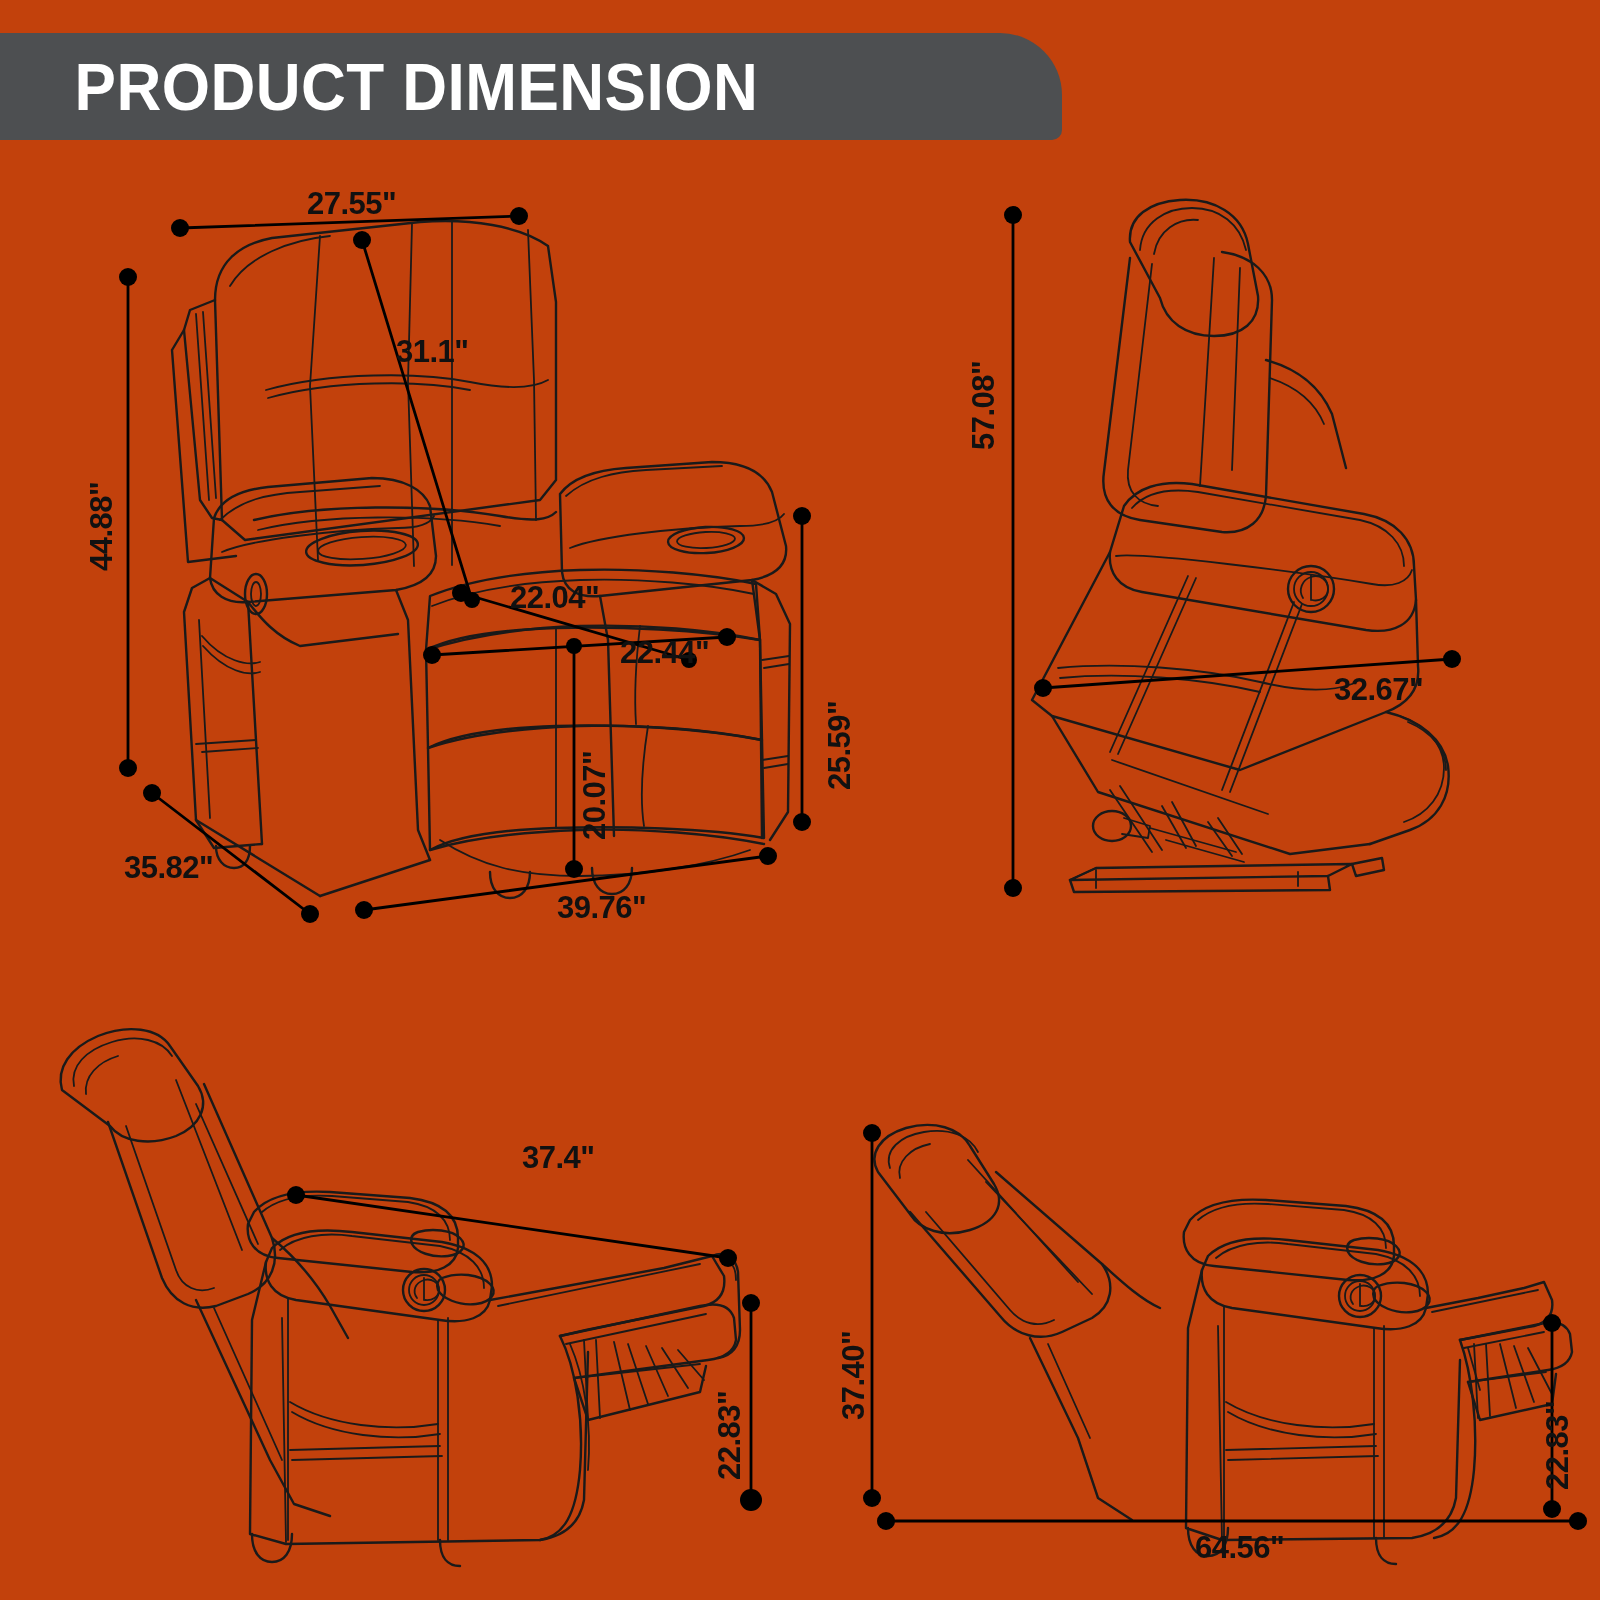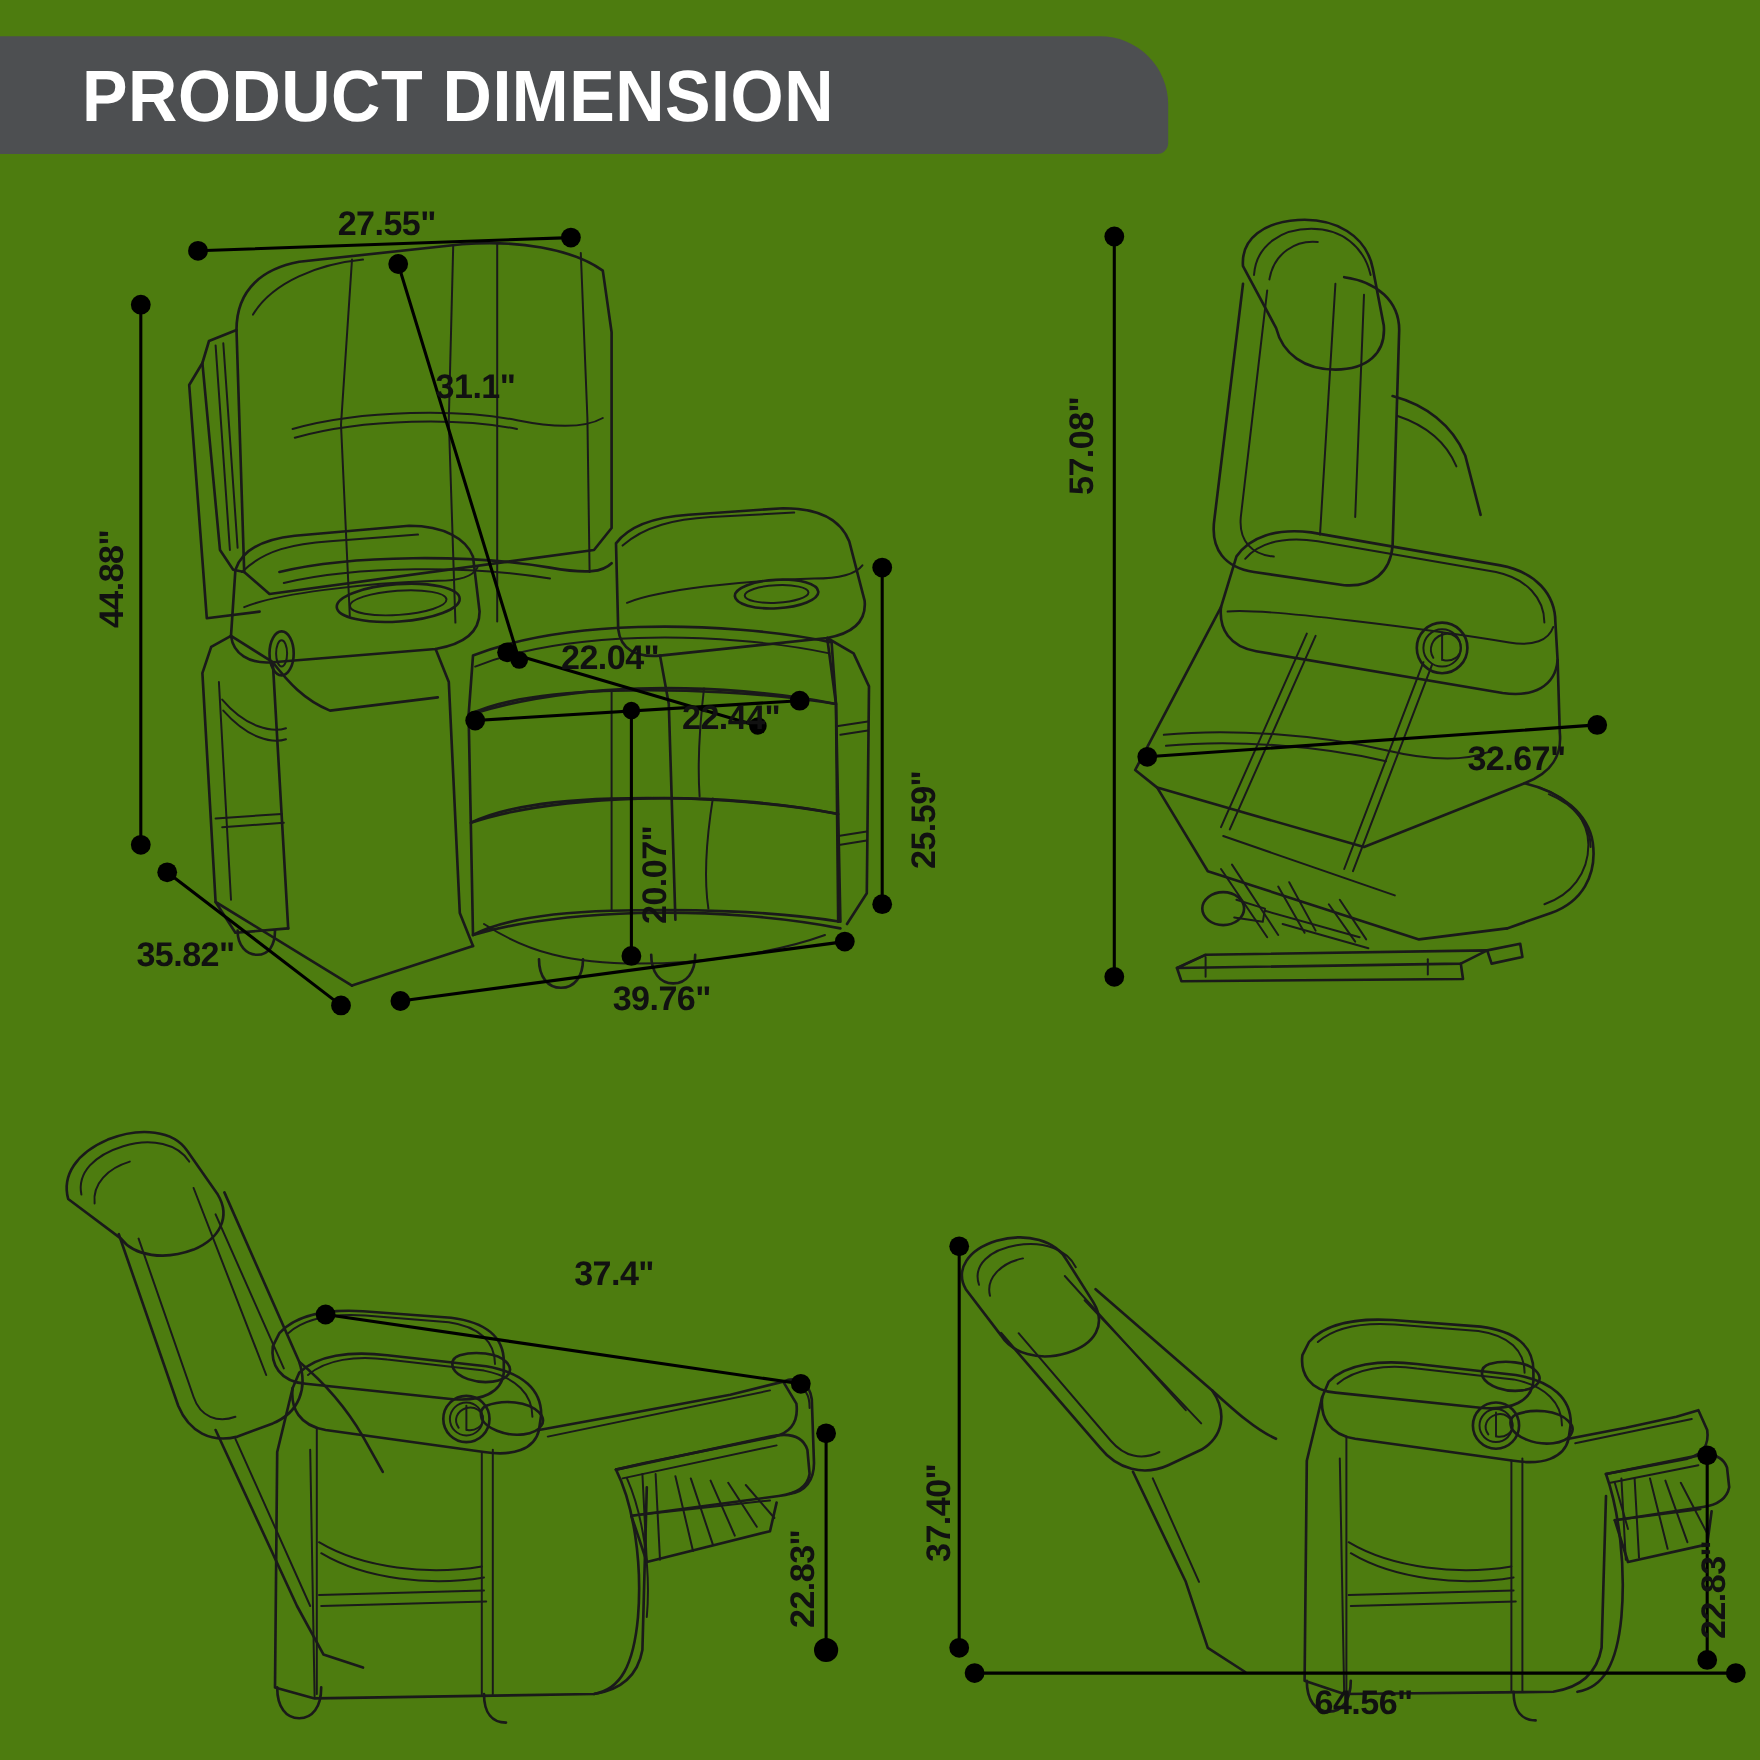--- a/index.html
+++ b/index.html
@@ -8,21 +8,21 @@
     padding: 0;
     background: #ffffff;
   }
   body {
     font-family: "Liberation Sans", sans-serif;
   }
   #page {
     position: relative;
     width: 1600px;
     height: 1600px;
-    background: #4d7c0f;
+    background: #c2410c;
     overflow: hidden;
   }
   
   #header-banner {
     position: absolute;
     left: -10px;
     top: 33px;
     width: 1072px;
     height: 107px;
     background: #4d4f51;

